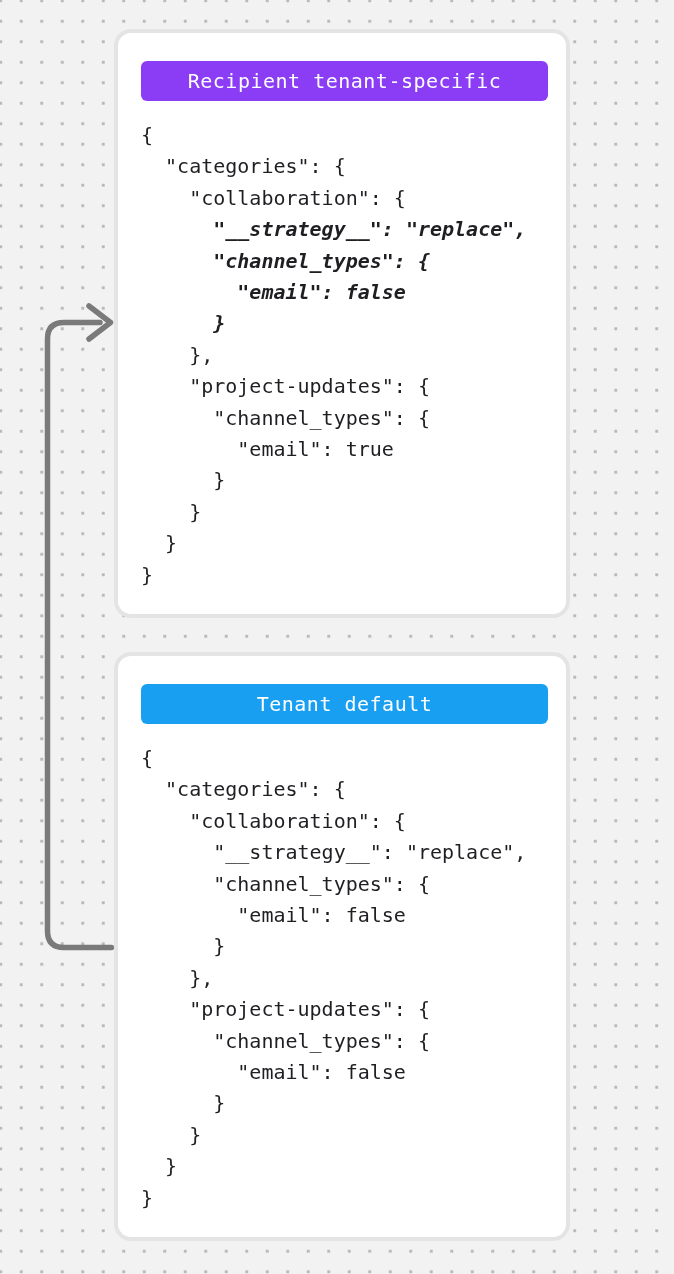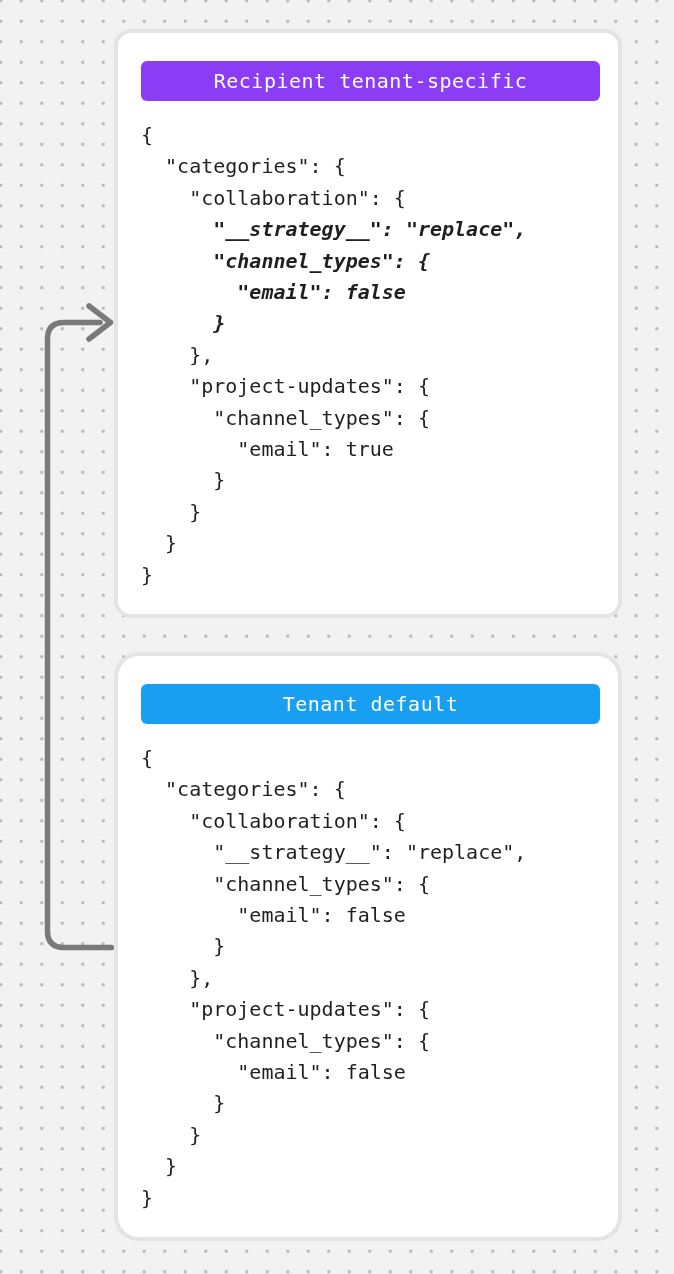--- a/index.html
+++ b/index.html
@@ -16,29 +16,29 @@
     font-family: "DejaVu Sans Mono", "Liberation Mono", monospace;
   }
   .arrow-svg {
     position: absolute;
     left: 0; top: 0;
     pointer-events: none;
   }
   .card {
     position: absolute;
     left: 118px;
-    width: 500px;
+    width: 448px;
     height: 581px;
     background: #ffffff;
     border-radius: 13px;
     box-shadow: 0 0 0 4px #e4e4e5;
     padding: 28px 18px 22px 23px;
   }
   .card-top { top: 33px; }
-  .card-bottom { top: 656px; border-radius: 21px; }
+  .card-bottom { top: 656px; }
   .badge {
     height: 40px;
     width: 100%;
     border-radius: 6px;
     display: flex;
     align-items: center;
     justify-content: center;
     font-size: 20px;
     letter-spacing: 0.5px;
     margin-bottom: 19px;

